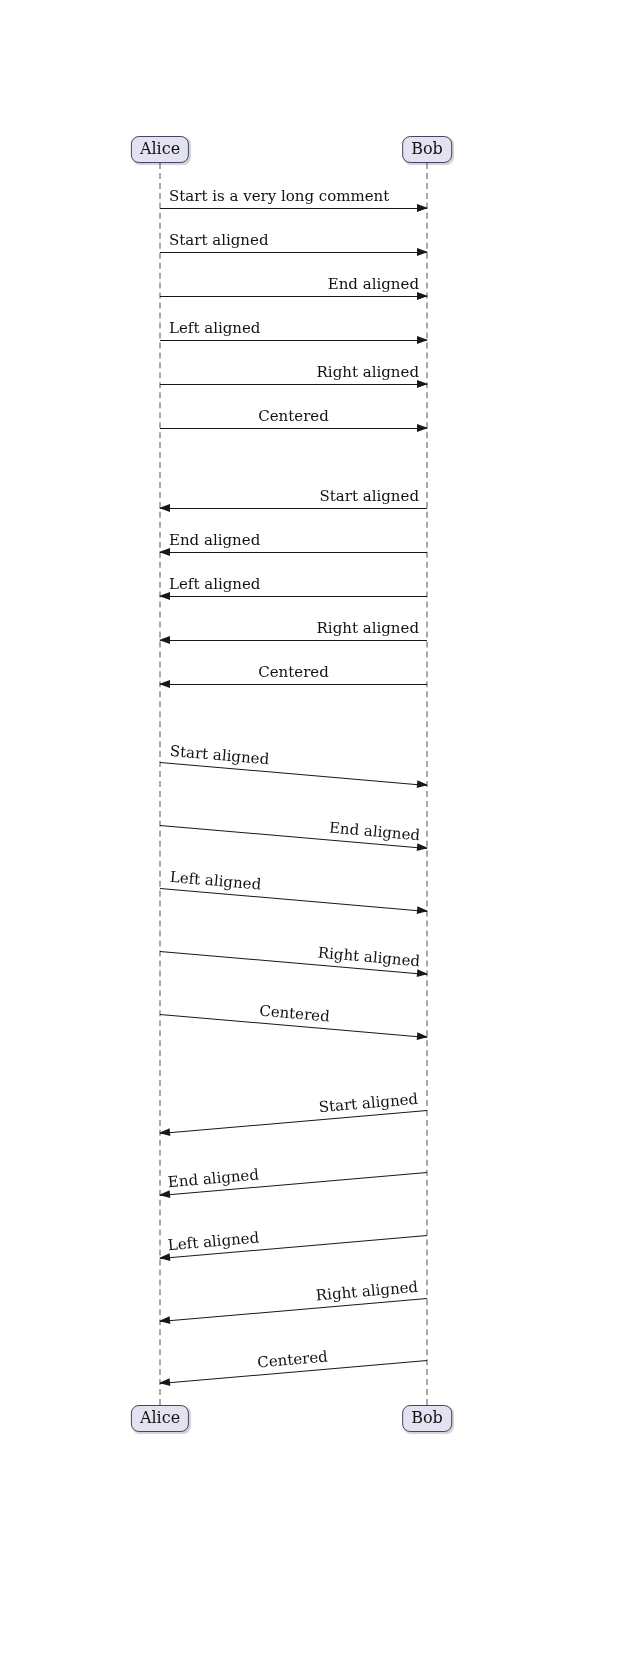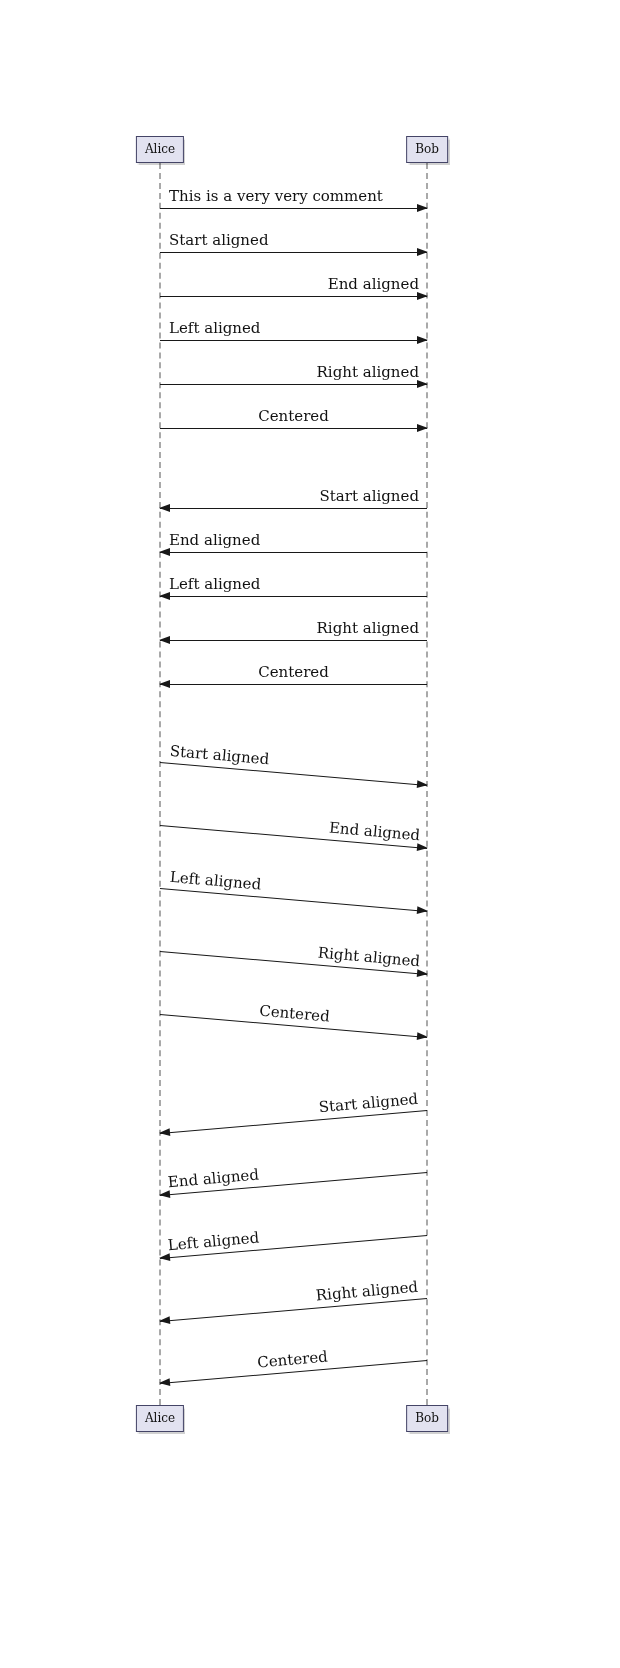--- a/index.html
+++ b/index.html
@@ -18,23 +18,23 @@
     width: 620px;
     height: 1668px;
     background: #ffffff;
     overflow: hidden;
   }
   .actor {
     position: absolute;
     transform: translateX(-50%);
     background: var(--actor-fill, #E2E2F0);
     border: 1px solid var(--actor-border, #444466);
-    border-radius: 0;
+    border-radius: 8px;
     padding: 2px 8px 3px 8px;
-    font-size: 12px;
+    font-size: 16px;
     line-height: 20px;
     color: var(--text, #111111);
     box-shadow: 1.5px 1.5px 1px rgba(0,0,0,0.18);
     white-space: nowrap;
   }
   .lifeline {
     position: absolute;
     width: 0;
     border-left: 2px dashed var(--lifeline, #a9a9a9);
   }
@@ -90,21 +90,21 @@
 
   <div class="actor" style="left:160px; top:136px">Alice</div>
   <div class="actor" style="left:427px; top:136px">Bob</div>
 
   <div class="actor" style="left:160px; top:1405px">Alice</div>
   <div class="actor" style="left:427px; top:1405px">Bob</div>
 
 <div class="msg" style="top: 208px; left: 160px; width: 267px;">
       <div class="line"></div>
       <div class="head right"></div>
-      <div class="label l">This is a very very comment</div>
+      <div class="label l">Start is a very long comment</div>
     </div>
     <div class="msg" style="top: 252px; left: 160px; width: 267px;">
       <div class="line"></div>
       <div class="head right"></div>
       <div class="label l">Start aligned</div>
     </div>
     <div class="msg" style="top: 296px; left: 160px; width: 267px;">
       <div class="line"></div>
       <div class="head right"></div>
       <div class="label r">End aligned</div>

